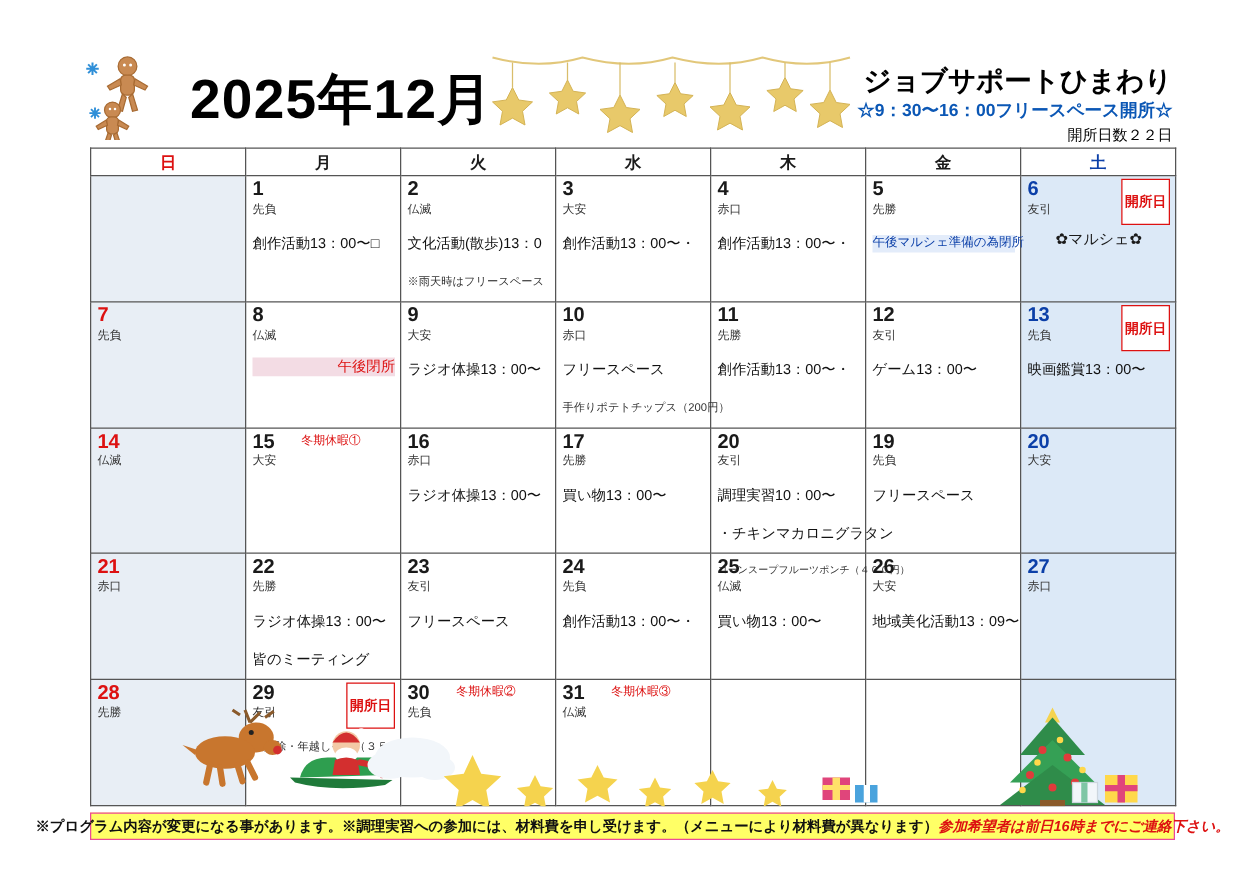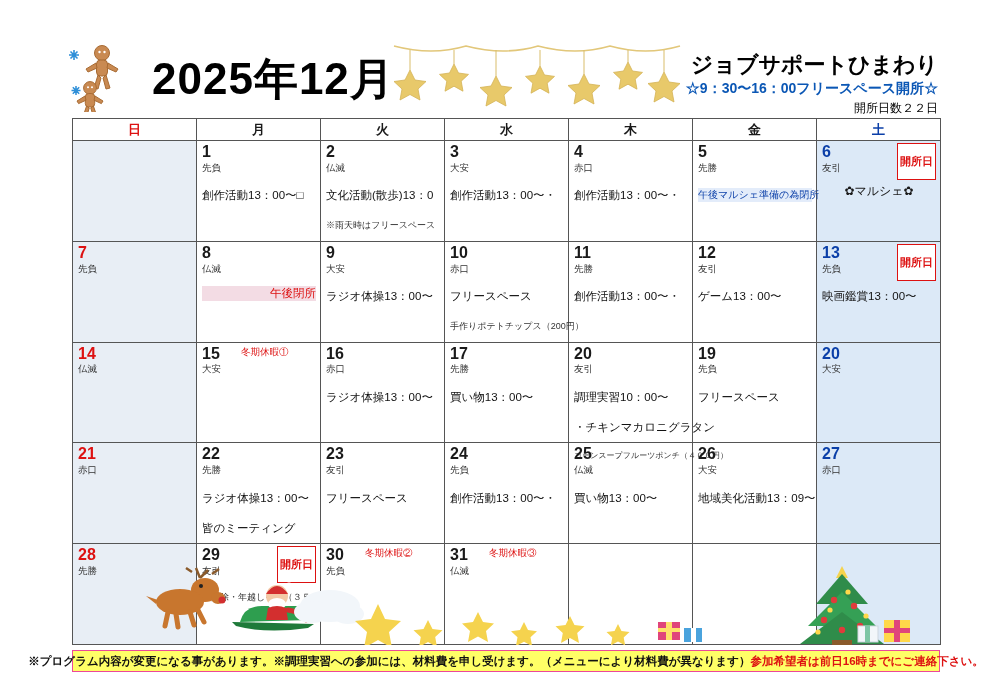--- a/index.html
+++ b/index.html
@@ -94,21 +94,21 @@
   
   .footer-art { position:absolute; left:72px; top:560px; width:868px; height:85px; pointer-events:none; }
 
   .footer-bar {
     position:absolute; left:72px; top:650px; width:868px; height:22px;
     background:#ffff66; border:1px solid #ec4899;
     font-size:11.5px; font-weight:bold; color:#111;
     display:flex; align-items:center; justify-content:center;
     white-space:nowrap;
   }
-  .footer-bar .red { color:#d11; }
+  .footer-bar .red { color:#d11;font-style:italic; }
 </style>
 </head>
 <body>
 
 <div class="page">
 
   <div class="header">
 
     <svg class="gingerbread" viewBox="0 0 70 70">
       <g fill="#2f8fd8">

